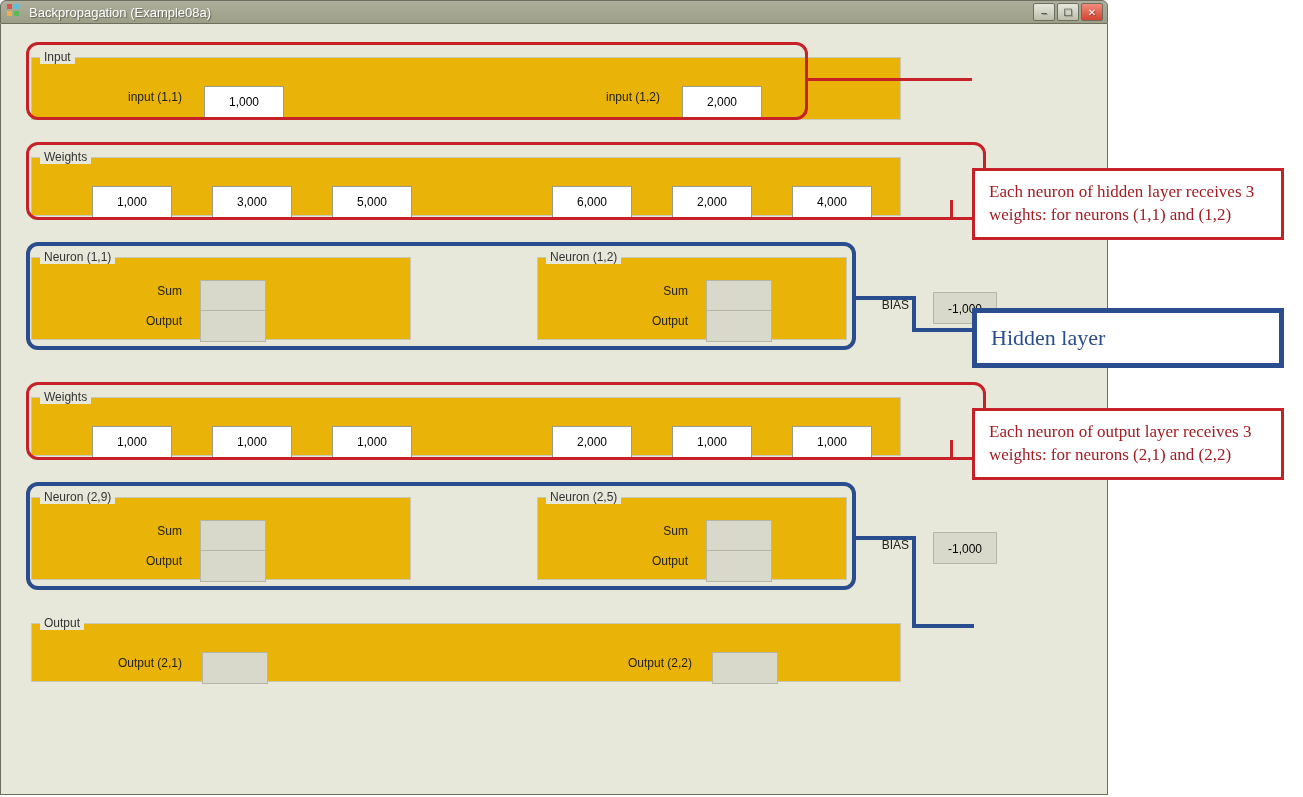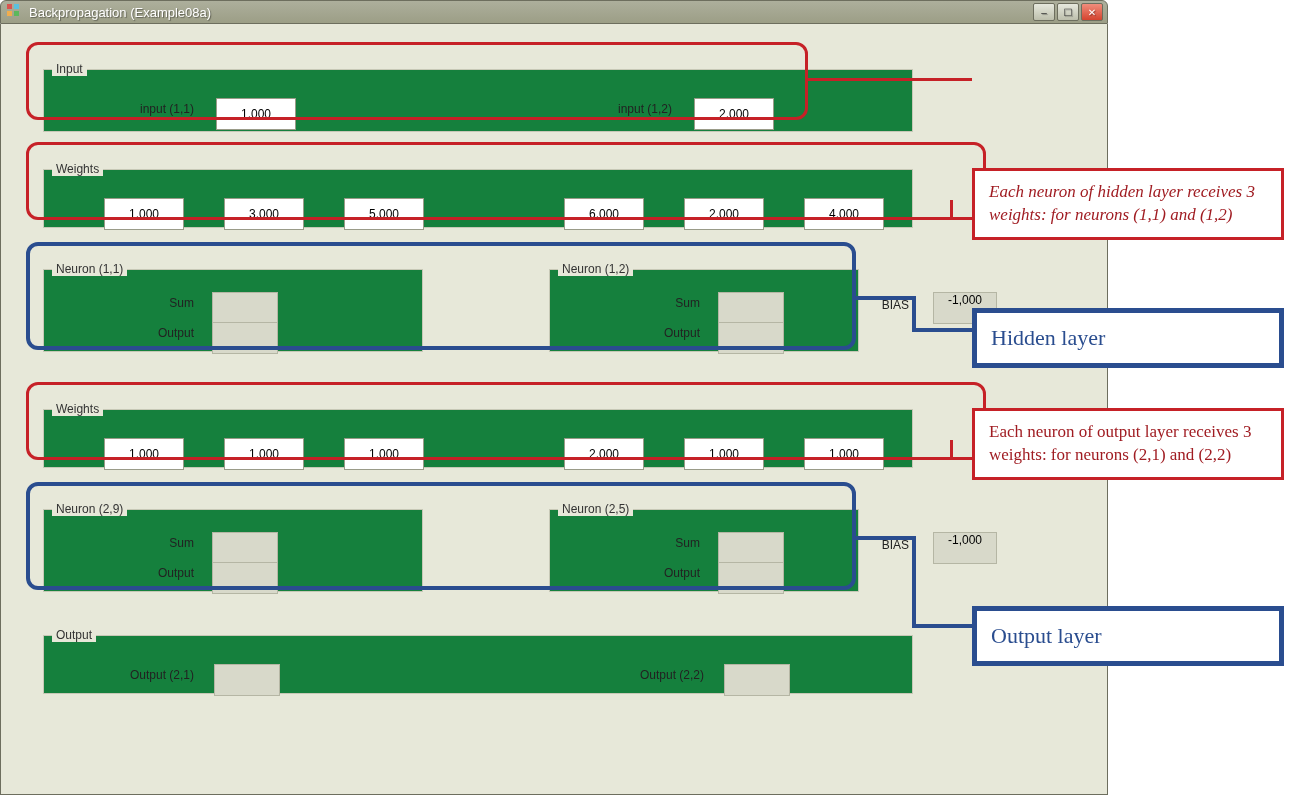--- a/index.html
+++ b/index.html
@@ -61,23 +61,23 @@
   }
   .form-area {
     position: absolute;
     left: 12px; top: 10px;
     width: 1082px; height: 750px;
   }
 
   fieldset.group {
     position: absolute;
     border: 1px solid #c7c8b6;
-    background: #15803d;
+    background: #eab308;
     padding: 0;
-    margin: 12px;
+    margin: 0;
   }
   fieldset.group > legend {
     margin-left: 8px;
     padding: 0 4px;
     font-size: 12px;
     color: #333;
     background: #e7e8d9;
   }
 
   .label {
@@ -86,21 +86,21 @@
     color: #222;
     text-align: right;
   }
   input.textbox, .readonly-box {
     position: absolute;
     height: 32px;
     border: 1px solid #9a9b88;
     background: #fff;
     font-size: 12px;
     text-align: center;
-    padding: 0 2px;
+    padding: 9px 2px;
   }
   .readonly-box {
     background: #d8d9ca;
     border: 1px solid #b5b6a4;
   }
   .bias-field { width: 64px; }
 
   .calc-btn {
     position: absolute;
     width: 208px; height: 30px;
@@ -252,24 +252,23 @@
   <div class="hl red" style="left:26px; top:42px; width:782px; height:78px;"></div>
 
   <div class="hl red" style="left:26px; top:142px; width:960px; height:78px;"></div>
 
   <div class="hl blue" style="left:26px; top:242px; width:830px; height:108px;"></div>
 
   <div class="hl red" style="left:26px; top:382px; width:960px; height:78px;"></div>
 
   <div class="hl blue" style="left:26px; top:482px; width:830px; height:108px;"></div>
 
-  <div class="callout red" style="left:972px; top:168px; width:312px;font-style:italic;">Each neuron of hidden layer receives 3 weights: for neurons (1,1) and (1,2)</div>
+  <div class="callout red" style="left:972px; top:168px; width:312px;">Each neuron of hidden layer receives 3 weights: for neurons (1,1) and (1,2)</div>
   <div class="callout blue" style="left:972px; top:308px; width:312px;">Hidden layer</div>
   <div class="callout red" style="left:972px; top:408px; width:312px;">Each neuron of output layer receives 3 weights: for neurons (2,1) and (2,2)</div>
-  <div class="callout blue" style="left:972px; top:606px; width:312px;">Output layer</div>
 
   <div class="conn red" style="left:808px; top:78px; width:164px; height:3px;">
     <div class="seg" style="left:0; top:0; width:164px; height:3px;"></div>
   </div>
 
   <div class="conn red" style="left:950px; top:200px; width:40px; height:20px;">
     <div class="seg" style="left:0; top:0; width:3px; height:20px;"></div>
     <div class="seg" style="left:0; top:17px; width:40px; height:3px;"></div>
   </div>
 

